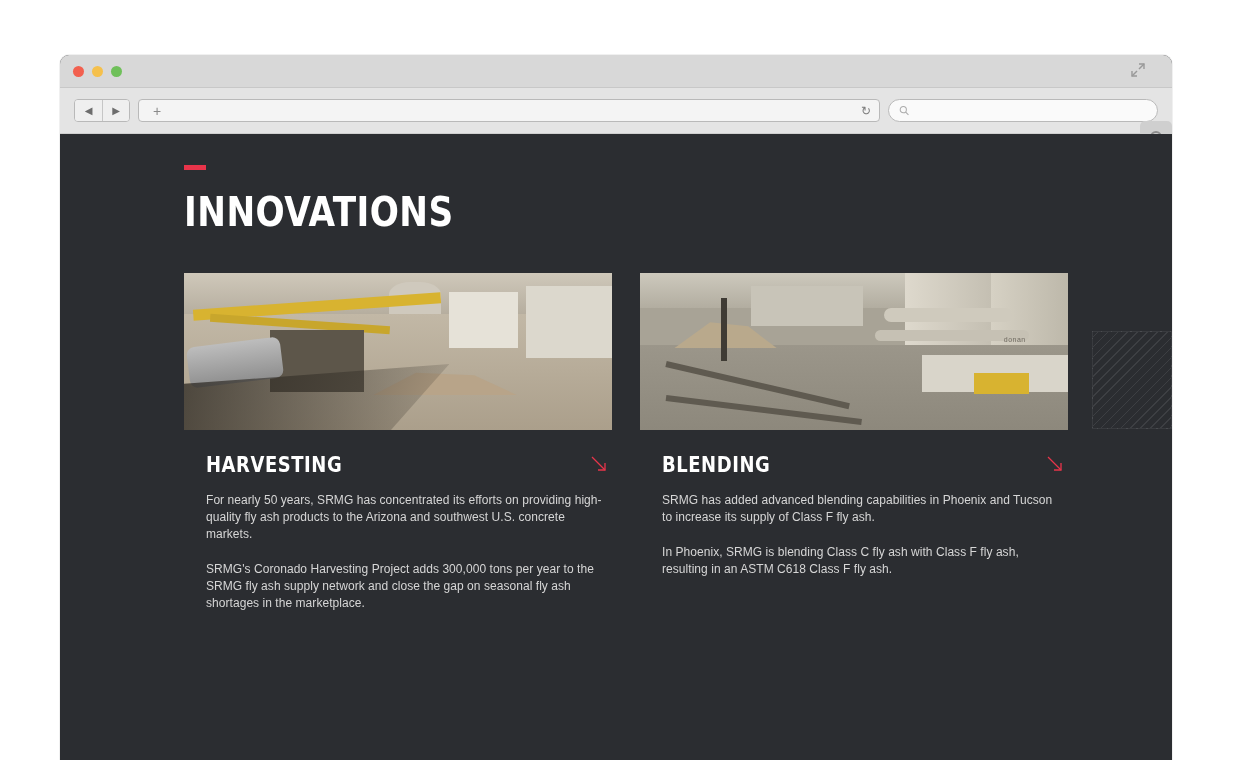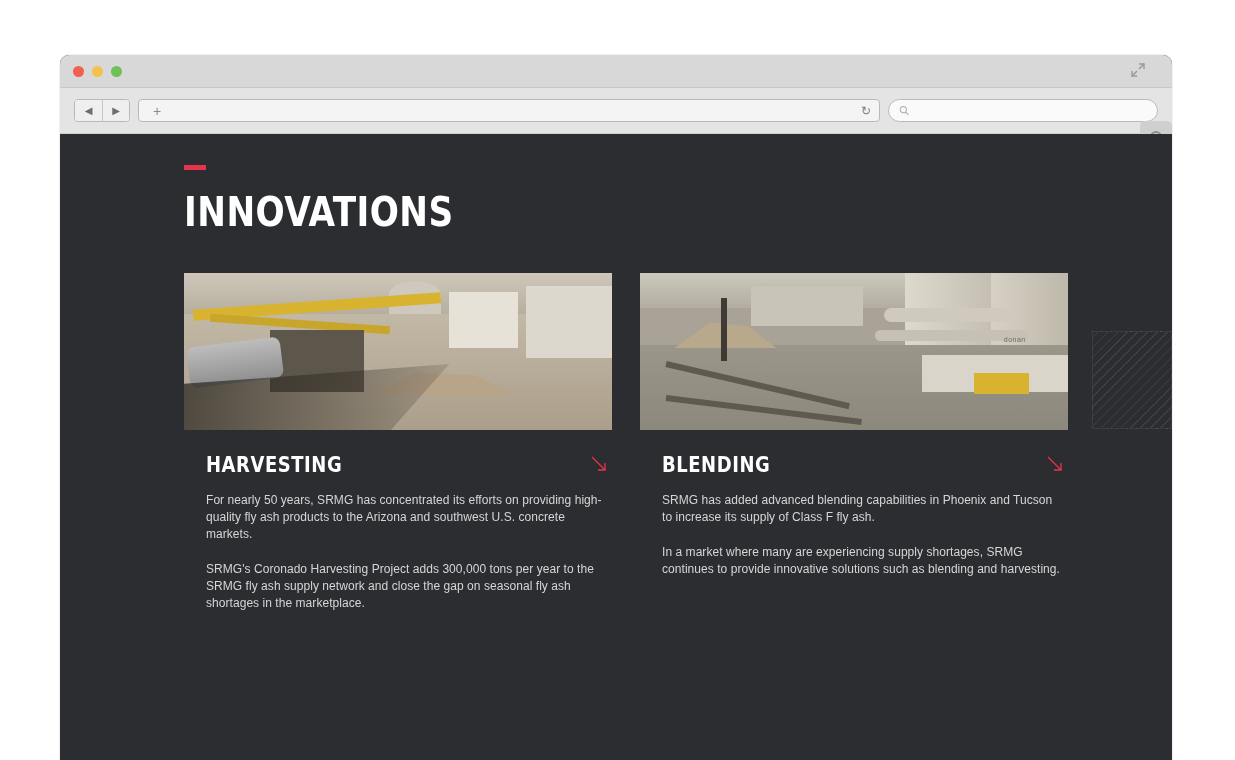--- a/index.html
+++ b/index.html
@@ -435,21 +435,21 @@
             </div>
             <div class="card-head">
               <h2 class="card-title">BLENDING</h2>
               <svg class="arrow" viewBox="0 0 18 18">
                 <path d="M2 2L15 15" stroke="#e8344a" stroke-width="1.3" fill="none"></path>
                 <path d="M15 8v7h-7" stroke="#e8344a" stroke-width="1.3" fill="none"></path>
               </svg>
             </div>
             <div class="body-copy">
               <p>SRMG has added advanced blending capabilities in Phoenix and Tucson to increase its supply of Class F fly ash.</p>
-              <p>In a market where many are experiencing supply shortages, SRMG continues to provide innovative solutions such as blending and harvesting.</p>
+              <p>In Phoenix, SRMG is blending Class C fly ash with Class F fly ash, resulting in an ASTM C618 Class F fly ash.</p>
             </div>
           </div>
 
         </div>
       </div>
     </div>
   </div>
 </div>
 
 </body></html>

